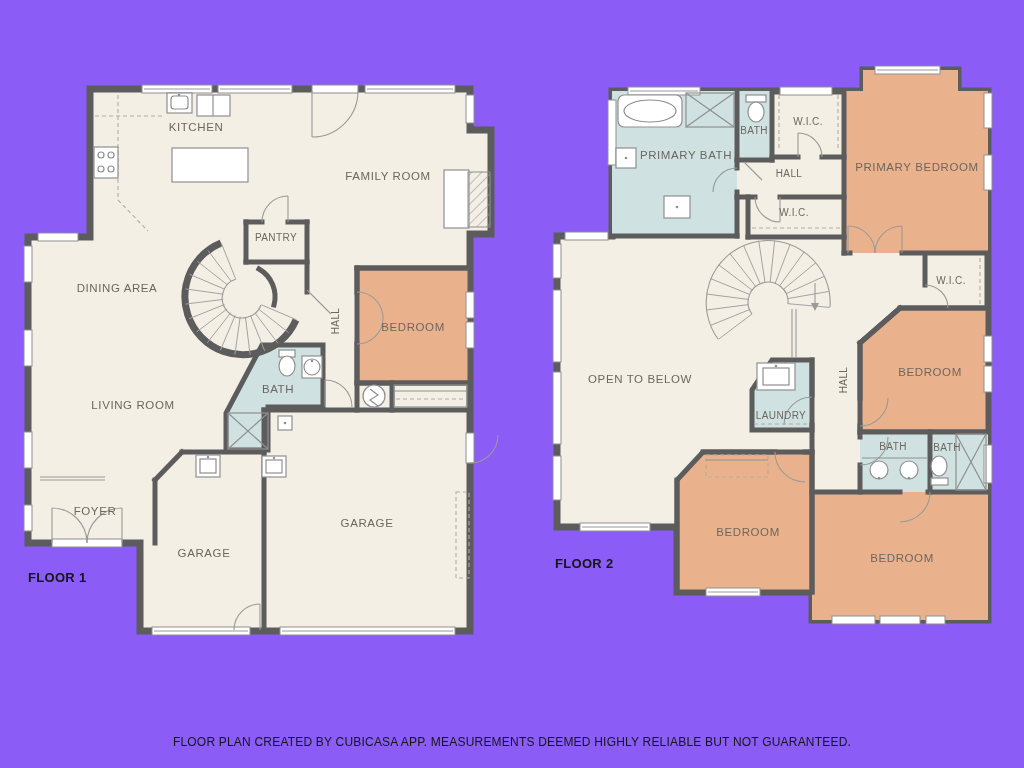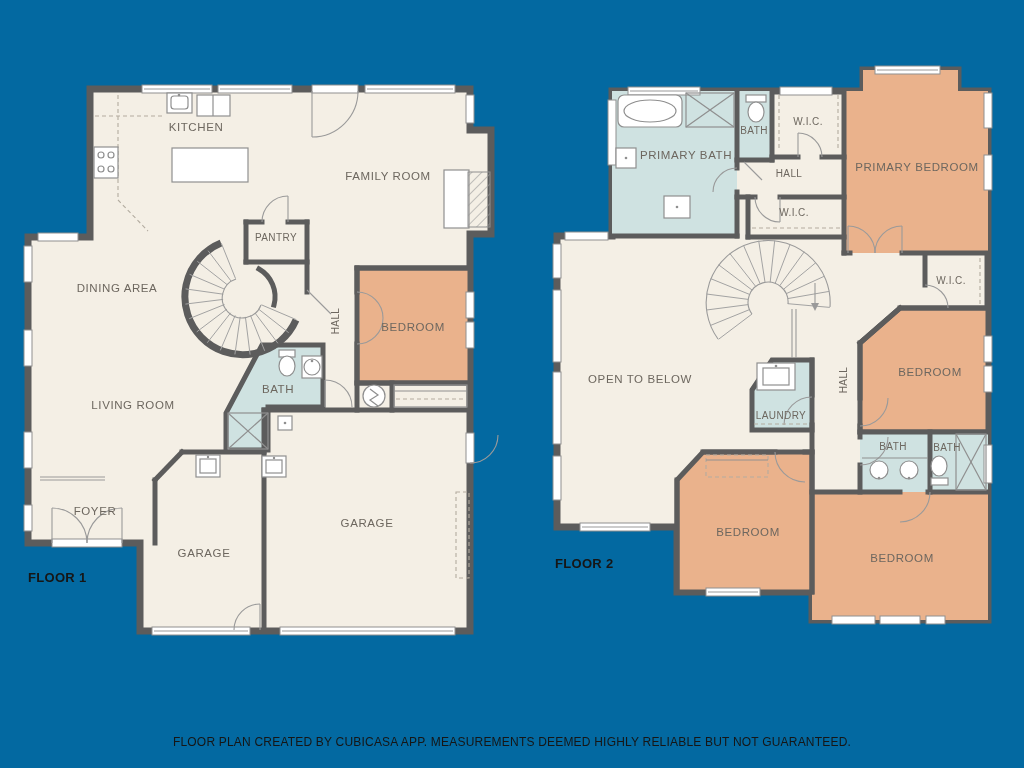--- a/index.html
+++ b/index.html
@@ -1,16 +1,16 @@
 <!DOCTYPE html>
 <html><head>
 <meta charset="utf-8">
 <style>
   html,body{margin:0;padding:0;background:#ffffff;}
-  .canvas{position:relative;width:1024px;height:768px;background:#0369a1;overflow:hidden;}
+  .canvas{position:relative;width:1024px;height:768px;background:#8b5cf6;overflow:hidden;}
   svg{display:block;}
   svg text{font-family:"Liberation Sans", sans-serif;fill:#6d675f;}
   .rl{font-size:11.5px;letter-spacing:.6px;text-anchor:middle;}
   .sm{font-size:10px;letter-spacing:.4px;text-anchor:middle;}
   .title{font-size:13px;font-weight:700;fill:#161616;letter-spacing:.3px;text-anchor:start;}
   .cap{font-size:12px;fill:#161616;text-anchor:middle;letter-spacing:.2px;}
   .wall{stroke:#5c5c5c;stroke-width:5;stroke-linecap:square;fill:none;}
   .wallT{stroke:#5c5c5c;stroke-width:7;fill:none;}
   .fix{stroke:#8f8f8f;stroke-width:1.2;fill:#ffffff;}
   .fixn{stroke:#8f8f8f;stroke-width:1.2;fill:none;}

